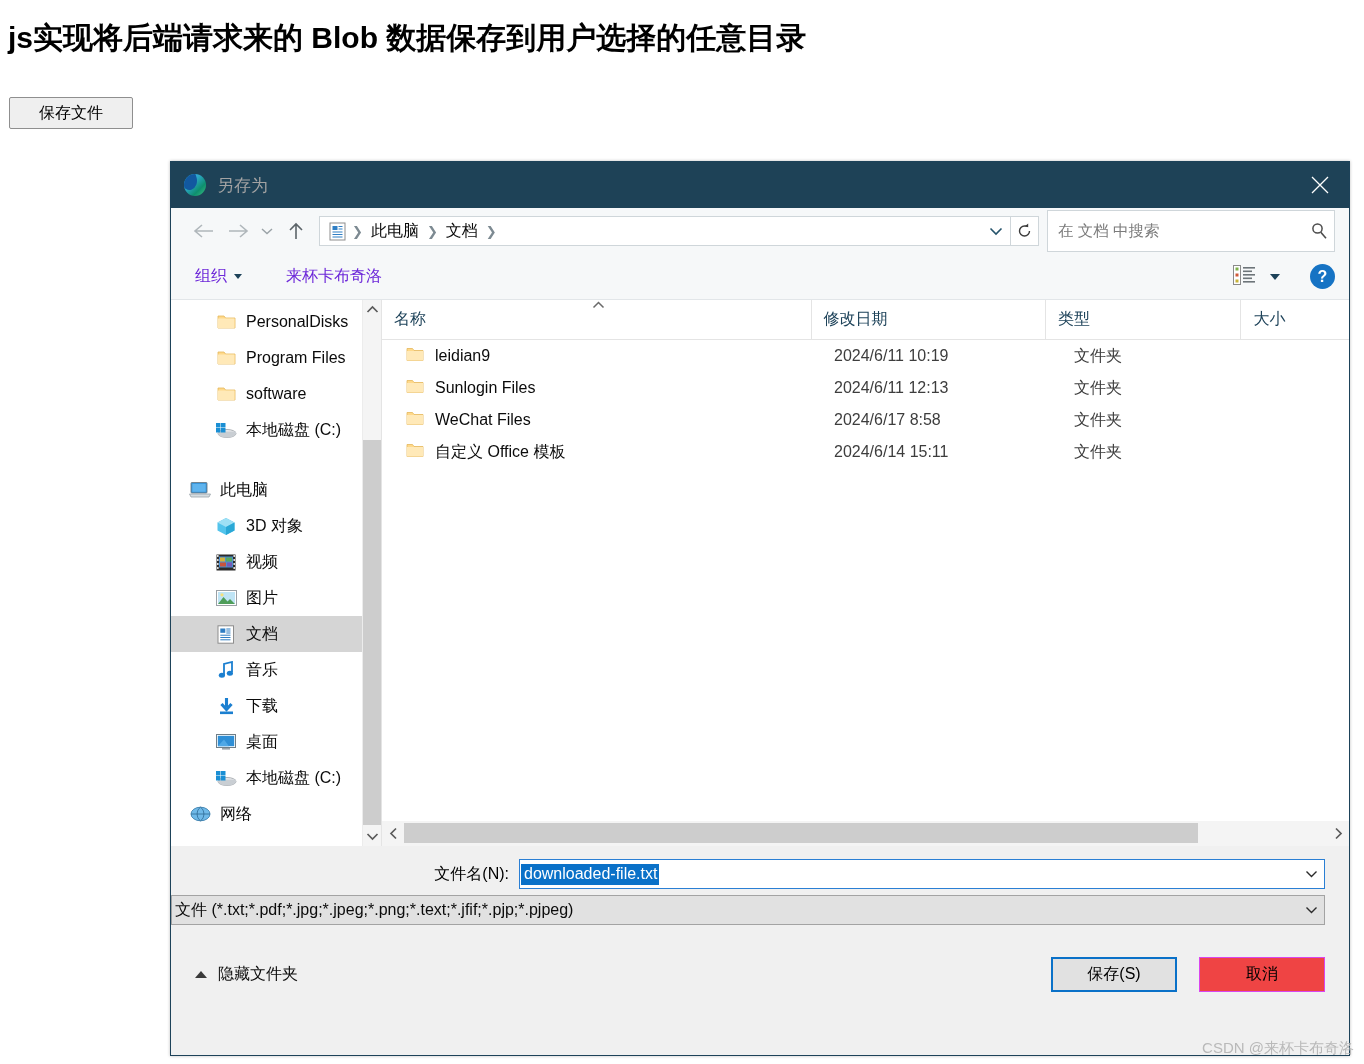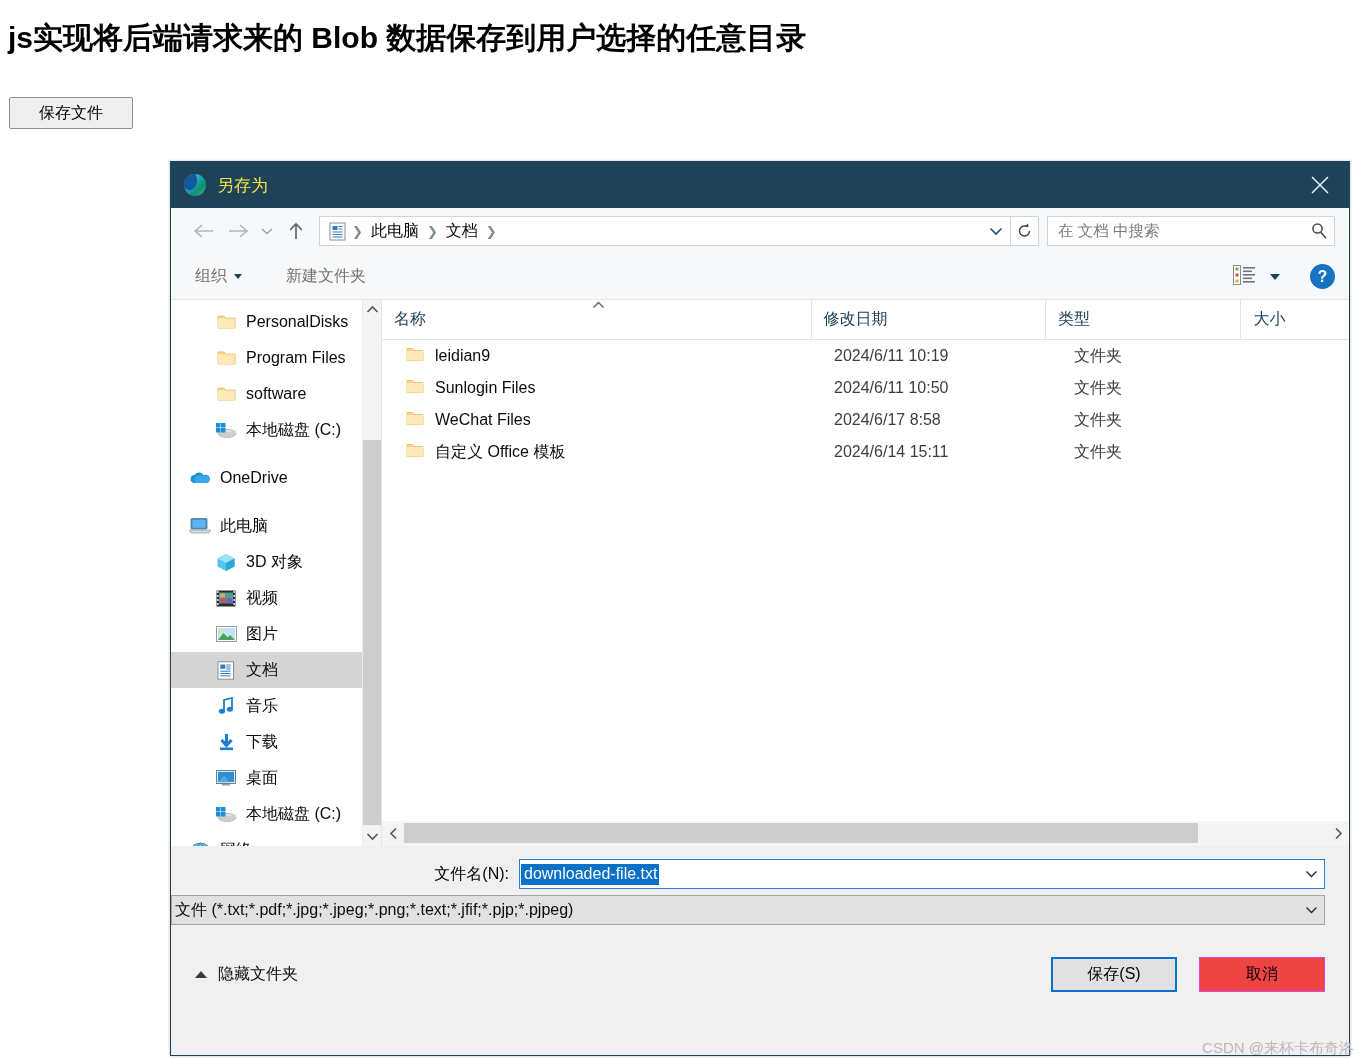--- a/index.html
+++ b/index.html
@@ -66,21 +66,21 @@
   }
   .edge-logo::after {
     content:"";
     position:absolute; left:-3px; top:-4px;
     width:16px; height:20px;
     background:#1258a0;
     border-radius:50% 40% 60% 50%;
     transform: rotate(-18deg);
   }
   .titlebar-title {
-    color:#fde047;
+    color:#a3a3a3;
     font-size: 17px;
     margin-left: 11px;
     font-family:"Liberation Sans","DejaVu Sans",sans-serif;
   }
   .titlebar-close {
     position:absolute;
     right:0; top:0;
     width:58px; height:46px;
     display:flex; align-items:center; justify-content:center;
     cursor:default;
@@ -136,21 +136,21 @@
     flex:none; cursor:default;
   }
   .refresh-btn {
     width: 28px; height: 28px;
     border-left:1px solid #cfd6da;
     display:flex;align-items:center;justify-content:center;
     flex:none; cursor:default;
     font-size: 16px; color:#333;
   }
   .searchbox {
-    width: 288px; height: 30px;
+    width: 288px; height: 42px;
     background:#fff;
     border:1px solid #cfd6da;
     margin-left: 8px;
     display:flex; align-items:center;
     flex:none;
   }
   .search-placeholder {
     flex:1;
     font-size: 15.5px;
     color:#7b7b7b;
@@ -168,21 +168,21 @@
   .commandbar {
     height: 46px;
     background:#f6f8f9;
     border-bottom:1px solid #e2e6e9;
     display:flex;
     align-items:center;
     padding: 0 14px 0 24px;
   }
   .cmd-item {
     font-size: 16px;
-    color:#737373;
+    color:#6d28d9;
     margin-right: 44px;
     display:flex; align-items:center;
     cursor:default;
     white-space: nowrap;
     font-family:"Liberation Sans","DejaVu Sans",sans-serif;
   }
   .cmd-caret {
     margin-left: 7px;
     width:0;height:0;
     border-left:4px solid transparent;
@@ -534,21 +534,21 @@
         </svg>
       </div>
     </div>
   </div>
 
   <div class="commandbar">
     <div class="cmd-item">
       <span>组织</span>
       <span class="cmd-caret"></span>
     </div>
-    <div class="cmd-item">新建文件夹</div>
+    <div class="cmd-item">来杯卡布奇洛</div>
     <div class="cmd-spacer"></div>
     <div class="viewmode">
       <span>
         <svg width="23" height="20" viewBox="0 0 23 20">
           <rect x="0.5" y="0.5" width="7" height="19" fill="#ffffff" stroke="#8a8a8a"></rect>
           <rect x="2.5" y="2.5" width="3" height="3" fill="#7fb24a"></rect>
           <rect x="2.5" y="8.5" width="3" height="3" fill="#d05a3a"></rect>
           <rect x="2.5" y="14.5" width="3" height="3" fill="#c8b33a"></rect>
           <rect x="10" y="2" width="12" height="1.6" fill="#6d7579"></rect>
           <rect x="10" y="5.5" width="9" height="1.6" fill="#6d7579"></rect>
@@ -600,29 +600,20 @@
                 <path d="M3 10.5 h18 v2 a9 4 0 0 1 -18 0 Z" fill="#c9ced3"></path>
                 <rect x="1" y="2" width="4.5" height="4.5" fill="#1a8fd4"></rect>
                 <rect x="6" y="2" width="4.5" height="4.5" fill="#1a8fd4"></rect>
                 <rect x="1" y="7" width="4.5" height="4.5" fill="#1a8fd4"></rect>
                 <rect x="6" y="7" width="4.5" height="4.5" fill="#1a8fd4"></rect>
               </svg>
             </span>
             <span class="tree-label">本地磁盘 (C:)</span>
           </div>
           <div class="tree-gap"></div>
-          <div class="tree-item">
-            <span class="tree-ico">
-              <svg width="22" height="14" viewBox="0 0 22 14">
-                <path d="M5 12 a4 4 0 0 1 0.6 -7.95 A5.2 5.2 0 0 1 14.5 4.2 A3.9 3.9 0 0 1 18.5 12 Z" fill="#1b8ed9"></path>
-                <path d="M7 12 a3.4 3.4 0 0 1 1.2 -6.4 A4.6 4.6 0 0 1 15 5 a3.4 3.4 0 0 1 2.8 7 Z" fill="#3ba6e8"></path>
-              </svg>
-            </span>
-            <span class="tree-label">OneDrive</span>
-          </div>
           <div class="tree-gap"></div>
           <div class="tree-item">
             <span class="tree-ico">
               <svg width="22" height="18" viewBox="0 0 22 18">
                 <rect x="2" y="1.5" width="16" height="10.5" rx="0.8" fill="#2f8fd6" stroke="#6f7e87" stroke-width="0.9"></rect>
                 <rect x="3.3" y="2.8" width="13.4" height="8" fill="#5fb4ee"></rect>
                 <path d="M0.5 13 h21 l-1.5 3 H2 Z" fill="#d6dde1" stroke="#9aa3a9" stroke-width="0.8"></path>
               </svg>
             </span>
             <span class="tree-label">此电脑</span>
@@ -779,21 +770,21 @@
             <div class="cell cell-type">文件夹</div>
           </div>
           <div class="filerow">
             <div class="cell cell-name">
               <span class="file-ico"><svg width="18" height="15" viewBox="0 0 18 15">
                   <path d="M1 1.5 h5.5 l1.5 2 H17 v10 H1 Z" fill="#ffd98a" stroke="#e4b85c" stroke-width="0.8"></path>
                   <path d="M1 4 h16 v9.5 H1 Z" fill="#ffe9b8"></path>
                 </svg></span>
               <span>Sunlogin Files</span>
             </div>
-            <div class="cell cell-date">2024/6/11 10:50</div>
+            <div class="cell cell-date">2024/6/11 12:13</div>
             <div class="cell cell-type">文件夹</div>
           </div>
           <div class="filerow">
             <div class="cell cell-name">
               <span class="file-ico"><svg width="18" height="15" viewBox="0 0 18 15">
                   <path d="M1 1.5 h5.5 l1.5 2 H17 v10 H1 Z" fill="#ffd98a" stroke="#e4b85c" stroke-width="0.8"></path>
                   <path d="M1 4 h16 v9.5 H1 Z" fill="#ffe9b8"></path>
                 </svg></span>
               <span>WeChat Files</span>
             </div>

